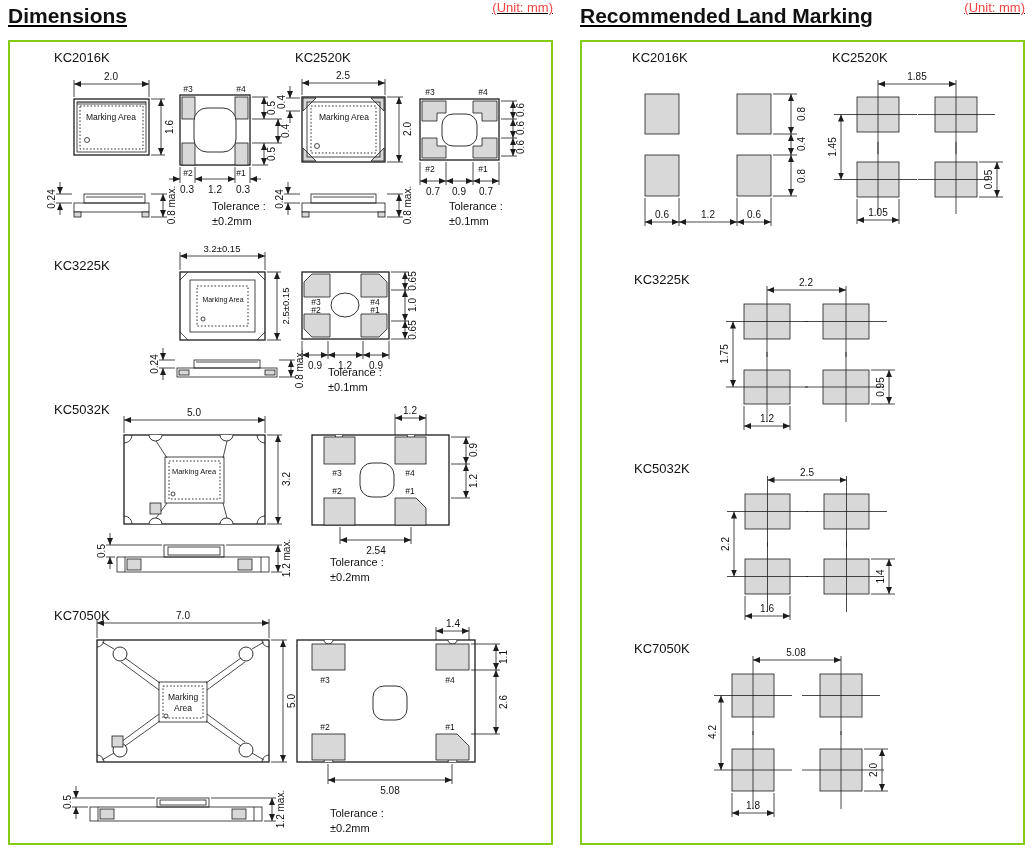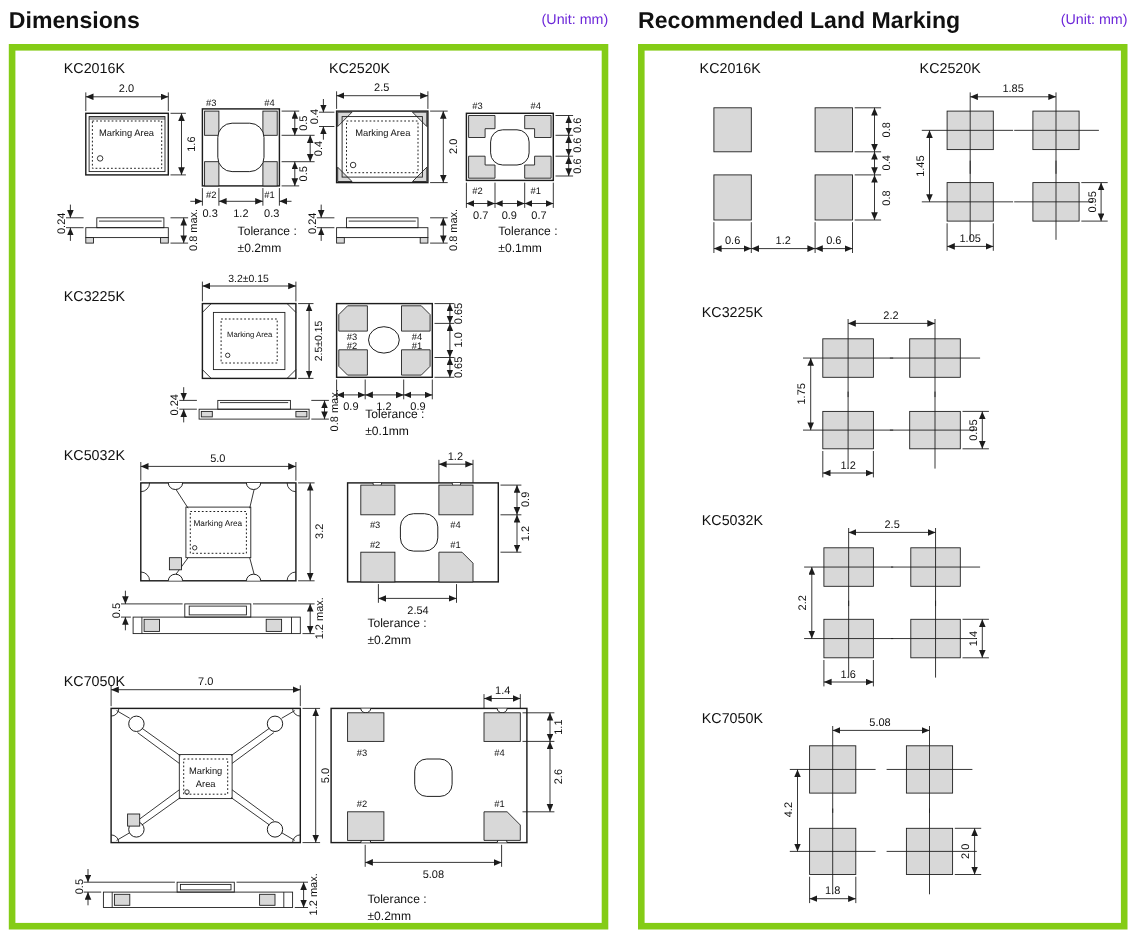--- a/index.html
+++ b/index.html
@@ -1,20 +1,20 @@
 <!DOCTYPE html>
 <html><head>
 <meta charset="utf-8">
 <style>
   html,body{margin:0;padding:0;background:#fff;}
   .page{position:relative;width:1032px;height:857px;background:#fff;font-family:"Liberation Sans",sans-serif;overflow:hidden;}
-  .hdr{position:absolute;top:0;height:34px;display:flex;justify-content:space-between;align-items:center;}
+  .hdr{position:absolute;top:0;height:34px;display:flex;justify-content:space-between;align-items:flex-start;text-decoration:underline;}
   .hdr-title{font-size:21px;font-weight:bold;color:#111;letter-spacing:0px;padding-top:4px;}
-  .hdr-unit{font-size:13px;color:#6d28d9;}
-  .panel-box{position:absolute;top:40px;height:805px;border:6px solid #84cc16;box-sizing:border-box;background:#fff;}
+  .hdr-unit{font-size:13px;color:#ef4444;}
+  .panel-box{position:absolute;top:40px;height:805px;border:2px solid #84cc16;box-sizing:border-box;background:#fff;}
   #box-left{left:8px;width:545px;}
   #box-right{left:580px;width:445px;}
   #hdr-left{left:8px;width:545px;}
   #hdr-right{left:580px;width:445px;}
   svg text{font-family:"Liberation Sans",sans-serif;fill:#111;}
   .t13{font-size:13px;}
   .t11{font-size:11px;}
   .t10{font-size:10px;}
   .t95{font-size:9.5px;}
   .t85{font-size:8.5px;}

